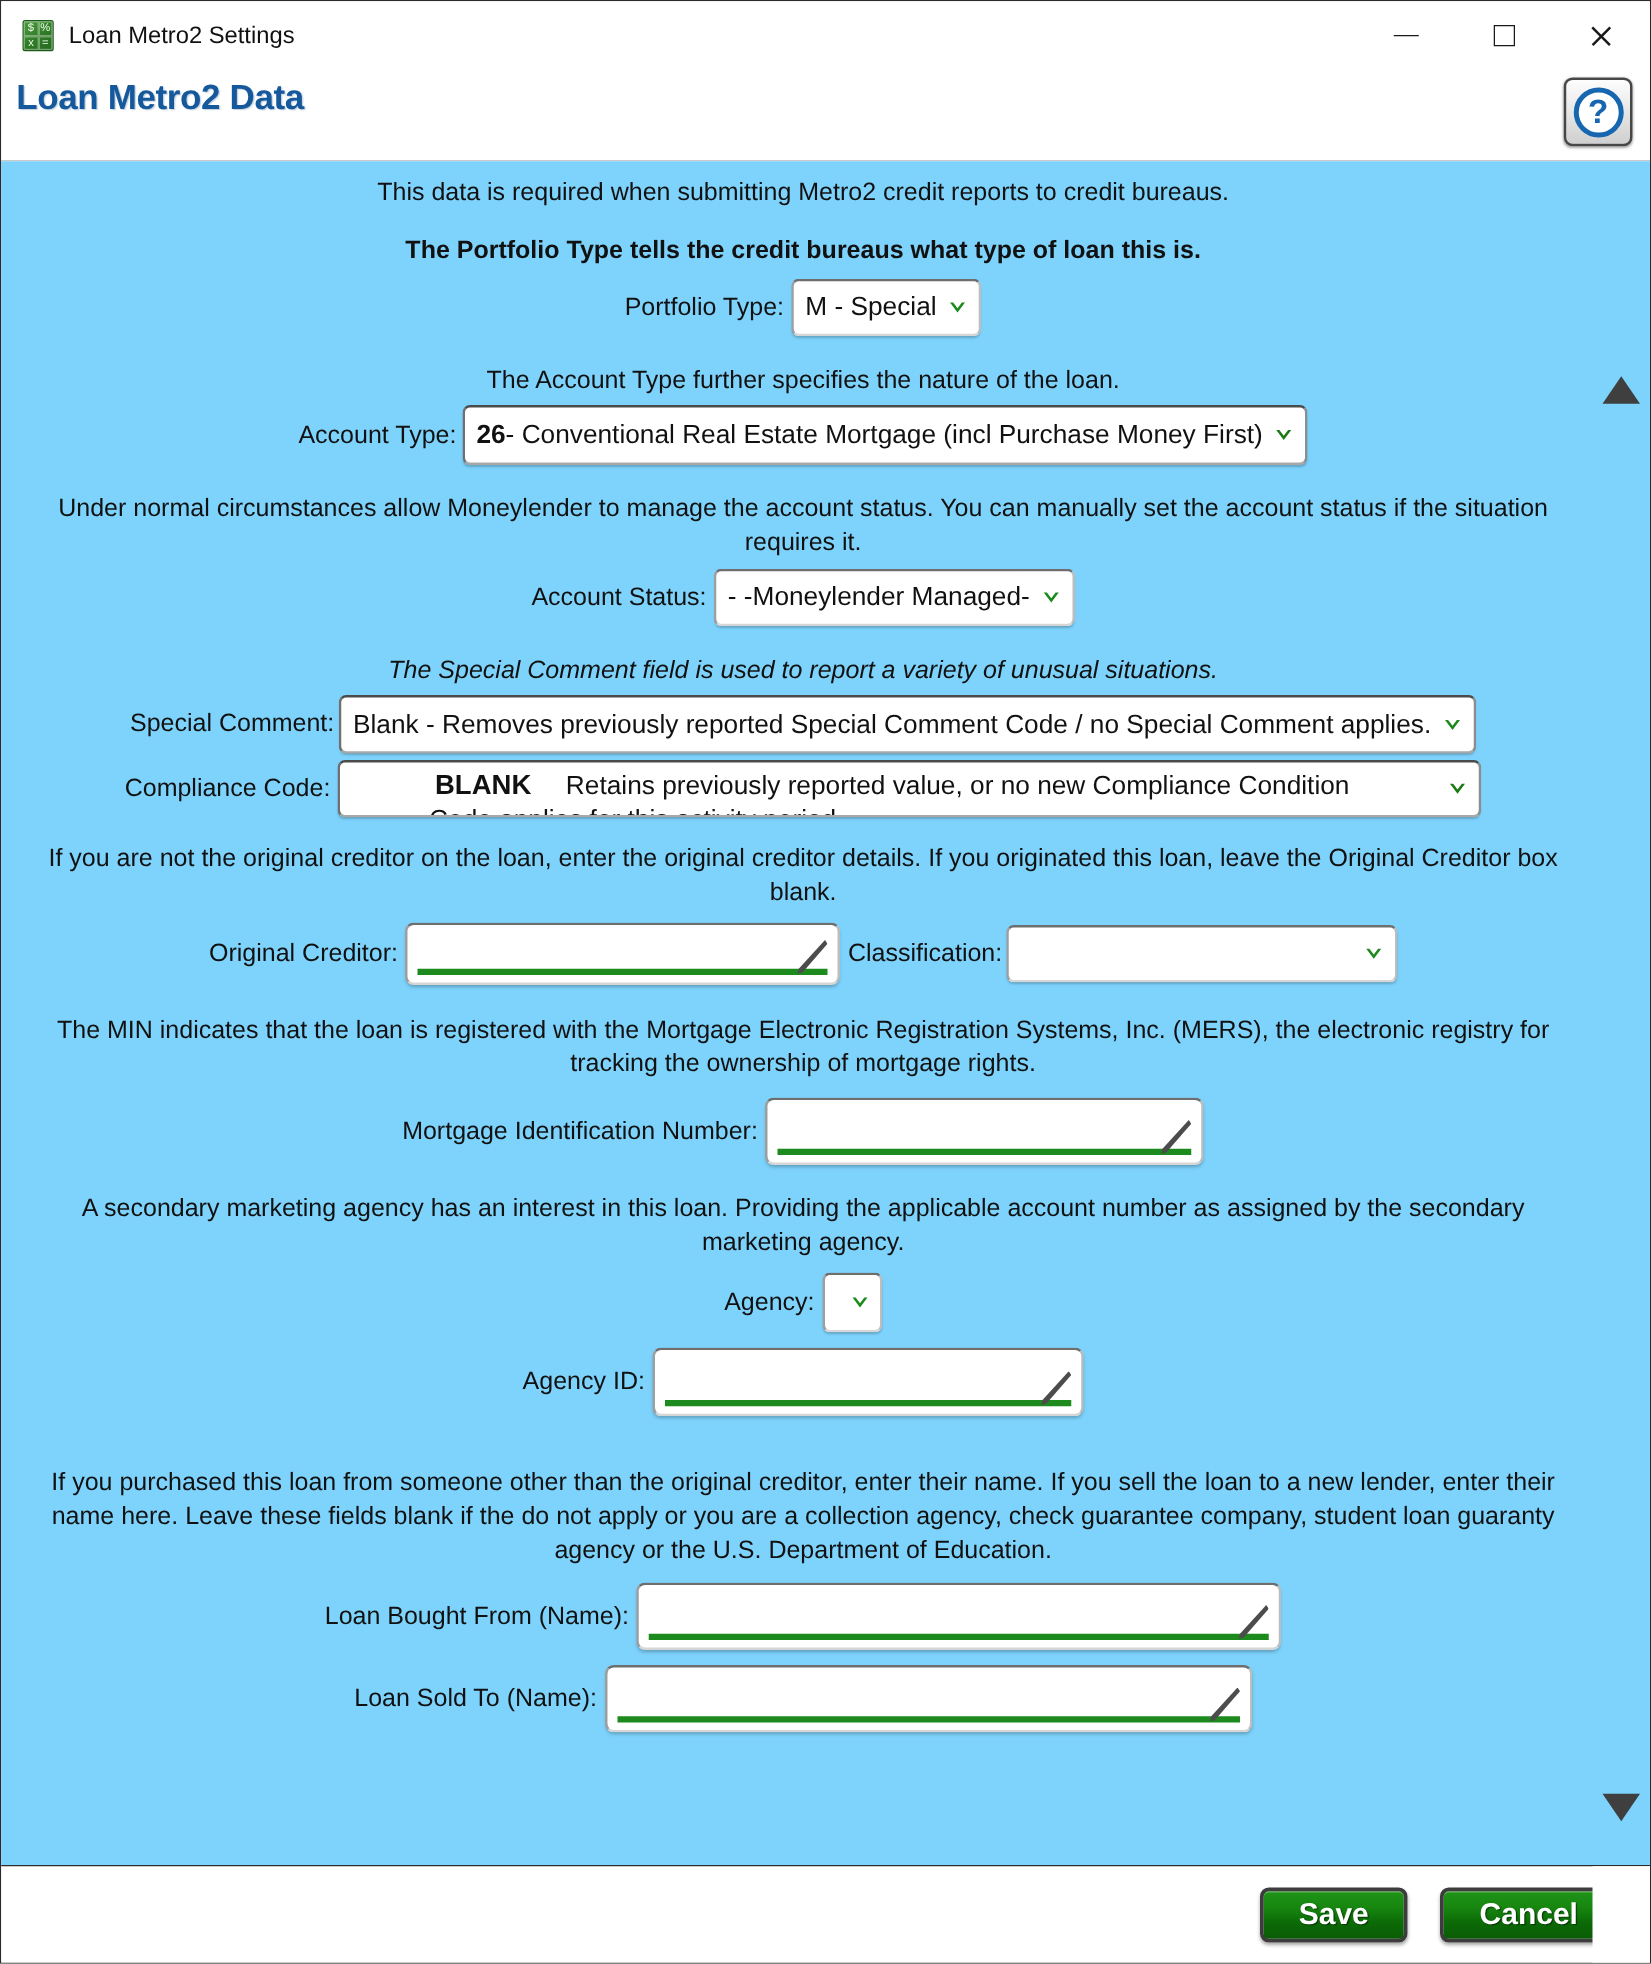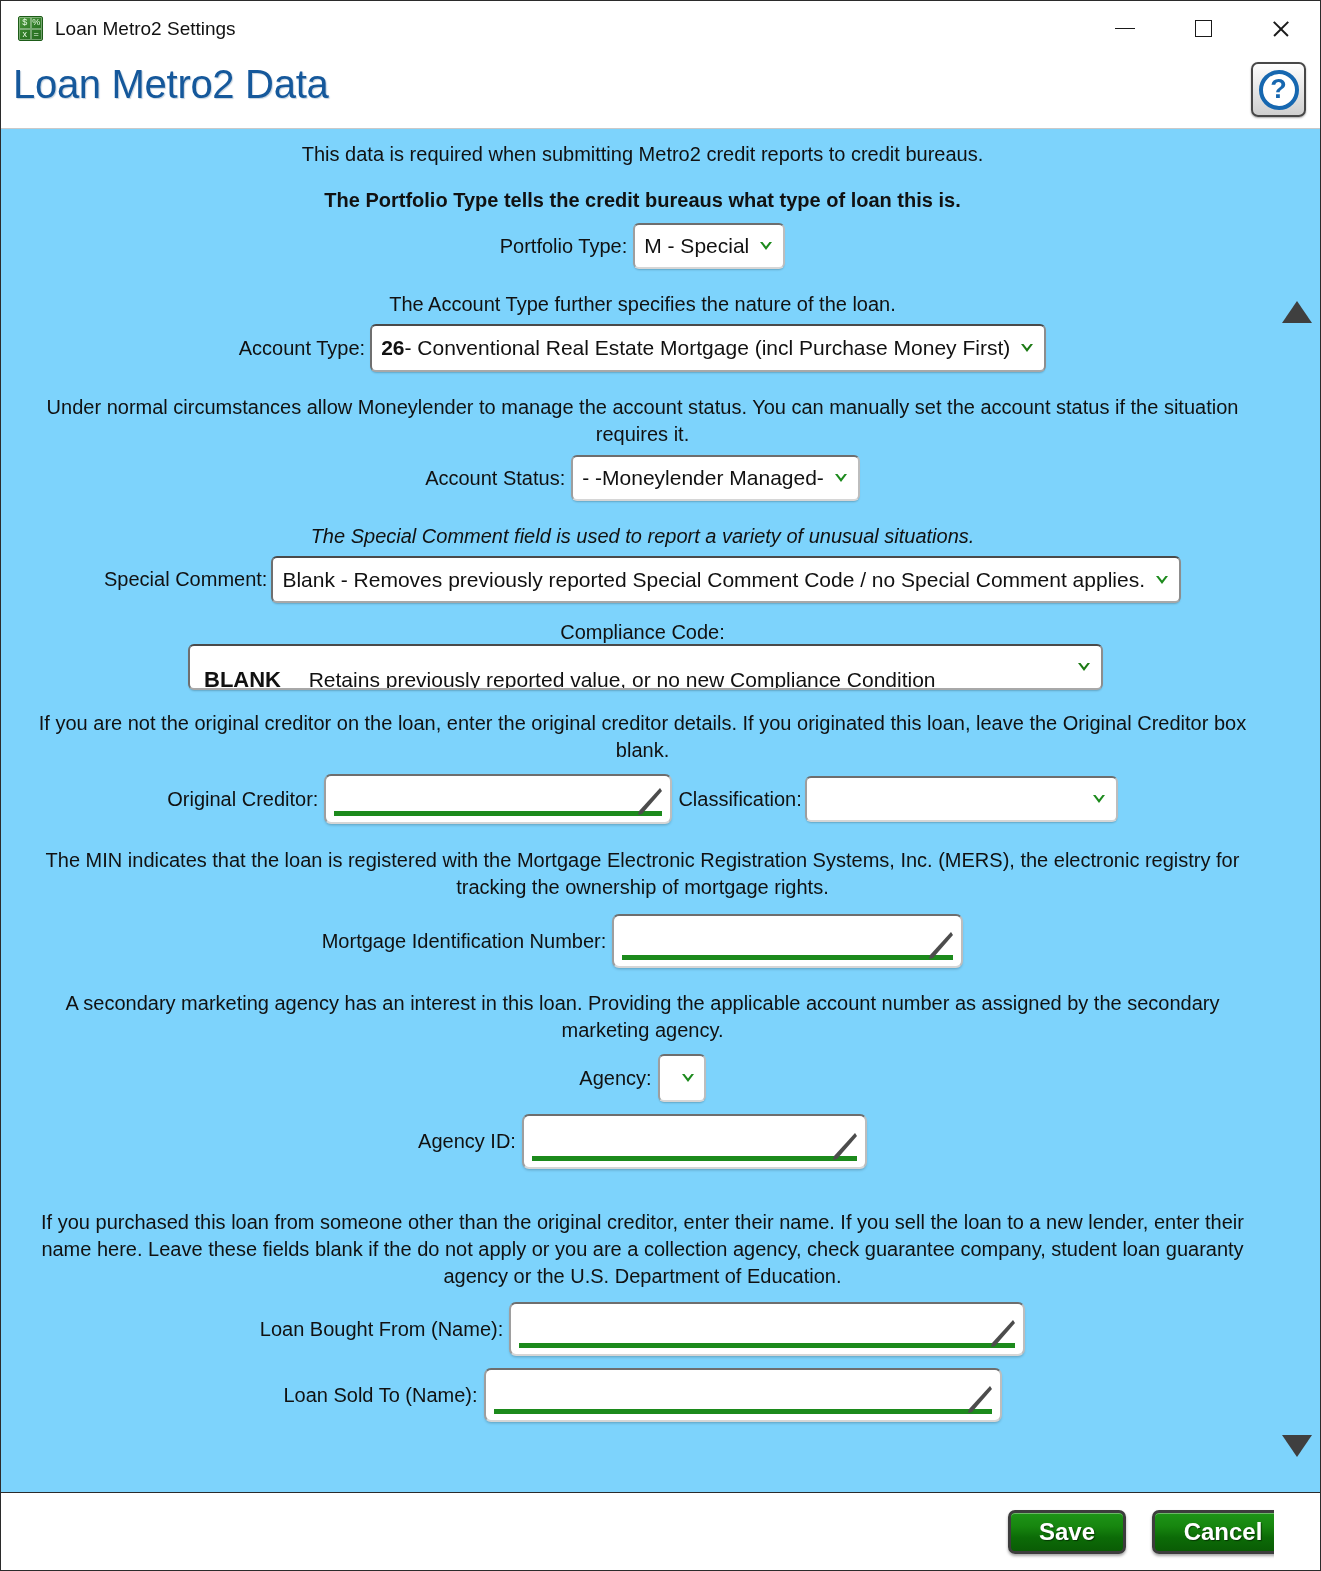--- a/index.html
+++ b/index.html
@@ -66,21 +66,21 @@
 
   
   .header {
     height: 73px; flex: 0 0 73px;
     position: relative;
     border-bottom: 1px solid #c9c9c9;
     background:#ffffff;
   }
   .page-title {
     position:absolute; left:12px; top:6px;
-    font-size: 40px; font-weight: normal;
+    font-size: 28px; font-weight: bold;
     color:#15589b;
     letter-spacing:-0.3px;
     text-shadow: 1px 1px 1px rgba(120,150,180,.45);
   }
   .help-btn {
     position:absolute; right:14px; top:6px;
     width:55px; height:55px;
     border-radius:7px;
     border:2px solid #474747;
     background: linear-gradient(180deg,#fdfdfd 0%, #e9e9e9 45%, #cfcfcf 100%);
@@ -289,24 +289,24 @@
       <div class="sel strong" style="height:47px;margin-left:4px;">
         <span>Blank - Removes previously reported Special Comment Code / no Special Comment applies.</span>
         <span class="chev">
           <svg width="18" height="18" viewBox="0 0 18 18">
               <path d="M3 5 L9 13 L15 5 L12.5 5 L9 9.6 L5.5 5 Z" fill="#1c8a1c"></path>
             </svg>
         </span>
       </div>
     </div>
 
-    <div class="row" style="margin-top:18px;flex-direction:column;">
+    <div class="row" style="margin-top:5px;">
       <div class="lbl">Compliance Code:</div>
       <div class="sel strong" style="height:46px;margin-left:6px;width:915px;display:block;padding:0 42px 0 14px;">
-        <div style="line-height:28px;padding-top:20px;white-space:nowrap;">
+        <div style="line-height:28px;padding-top:4px;white-space:nowrap;text-align:center;">
           <span style="font-weight:bold;font-size:22px;">BLANK</span>
           <span style="display:inline-block;width:16px;"></span>
           <span>Retains previously reported value, or no new Compliance Condition</span>
         </div>
         <div style="line-height:26px;white-space:nowrap;padding-left:57px;">Code applies for this activity period.</div>
         <span class="chev">
           <svg width="18" height="18" viewBox="0 0 18 18">
               <path d="M3 5 L9 13 L15 5 L12.5 5 L9 9.6 L5.5 5 Z" fill="#1c7a14"></path>
             </svg>
         </span>

